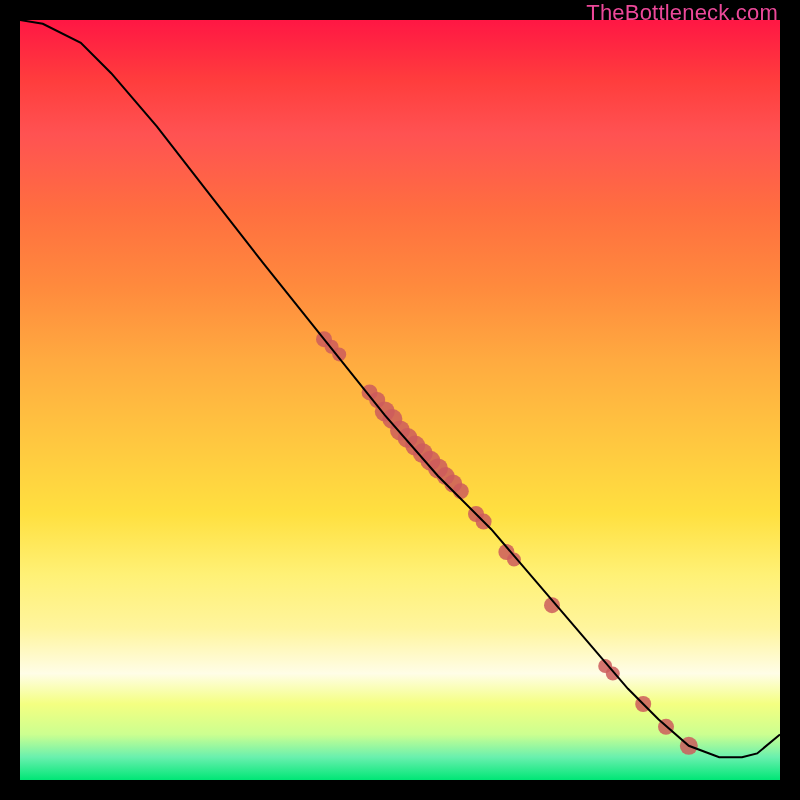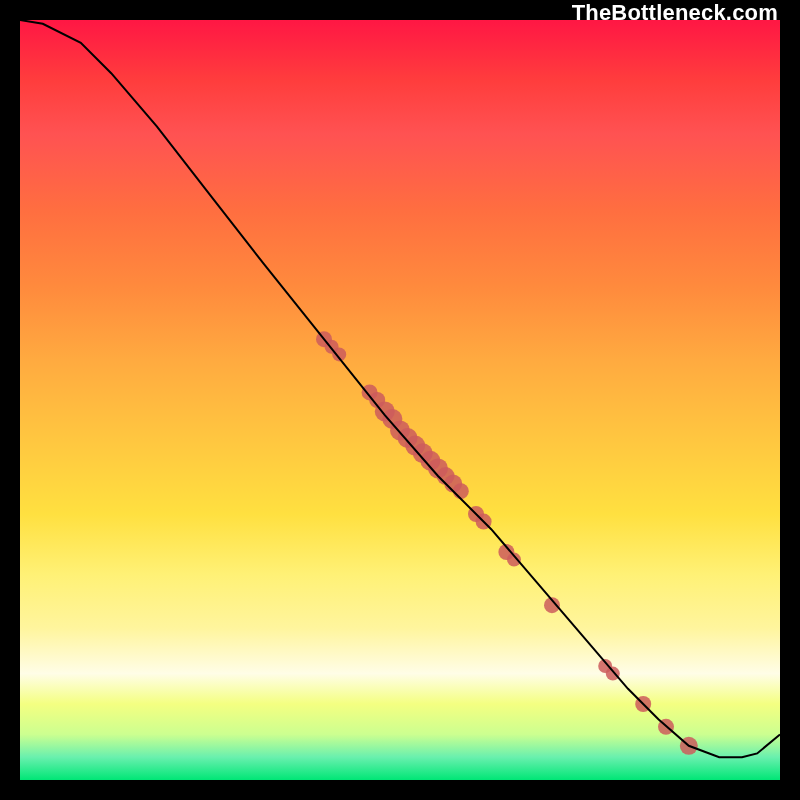--- a/index.html
+++ b/index.html
@@ -32,23 +32,23 @@
       #f4ff81 90%,
       #ccff90 94%,
       #69f0ae 97%,
       #00e676 100%
     );
   }
   .watermark {
     position: absolute;
     top: 0px;
     right: 22px;
-    color: #ffffff;
+    color: #ec4899;
     font-size: 22px;
-    font-weight: 700;
+    font-weight: 400;
     z-index: 10;
     letter-spacing: 0.2px;
   }
   svg.overlay {
     position: absolute;
     left: 20px;
     top: 20px;
     width: 760px;
     height: 760px;
     z-index: 5;

